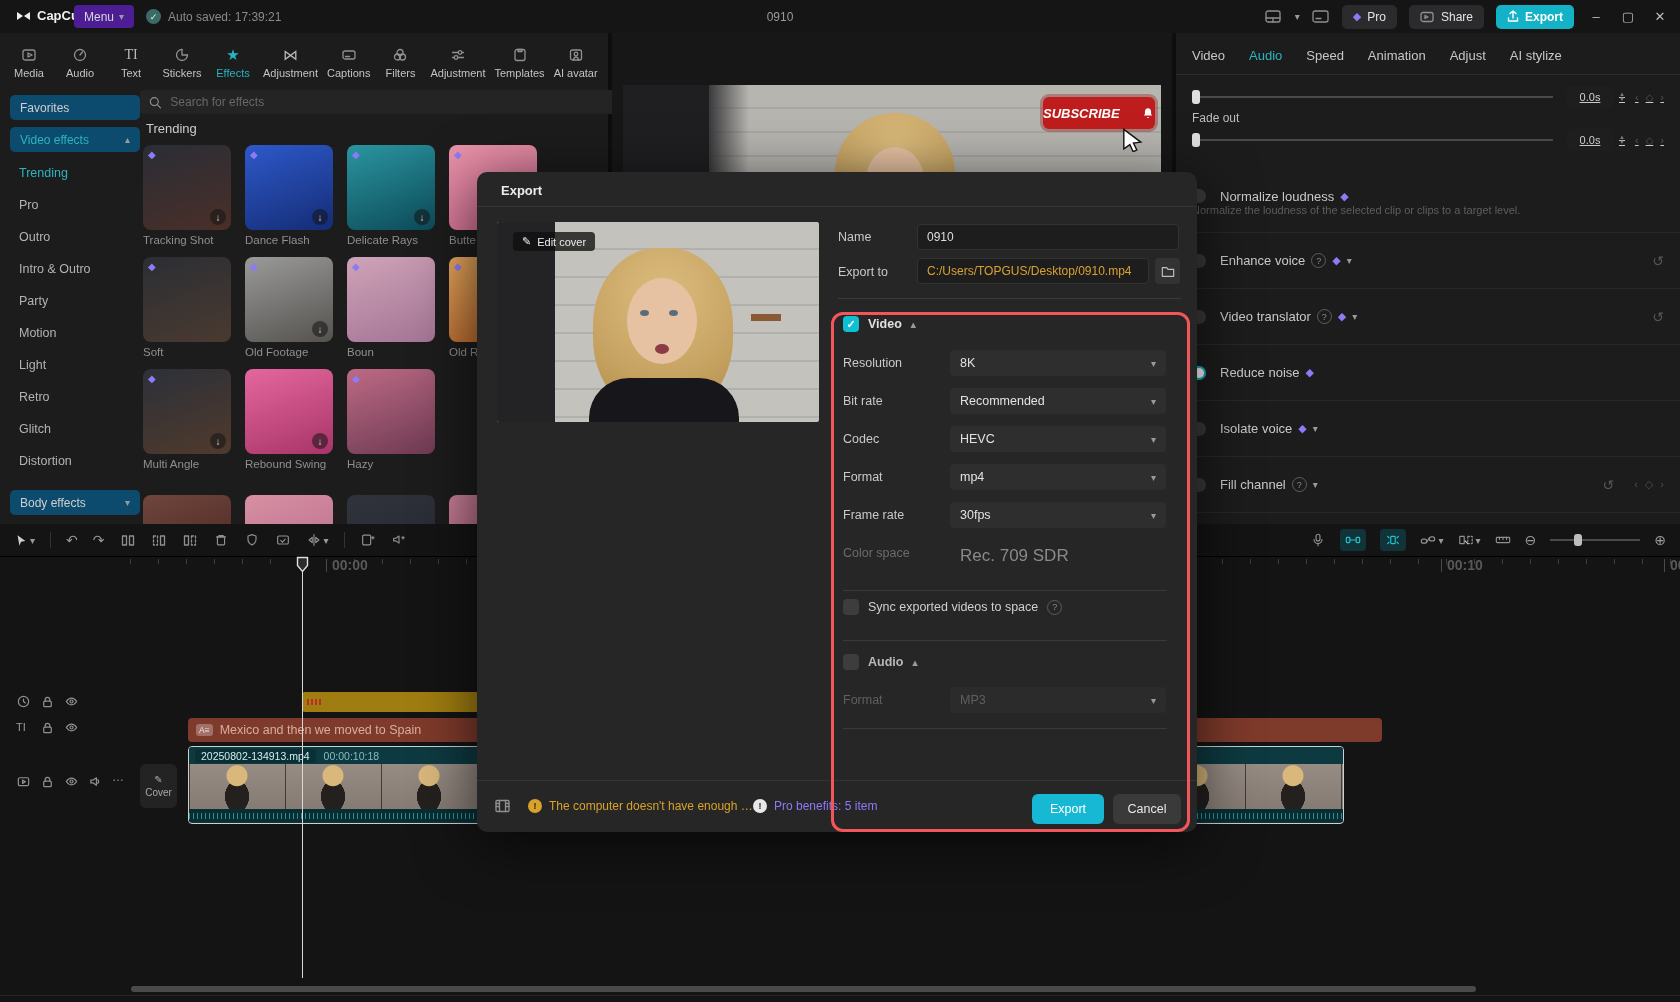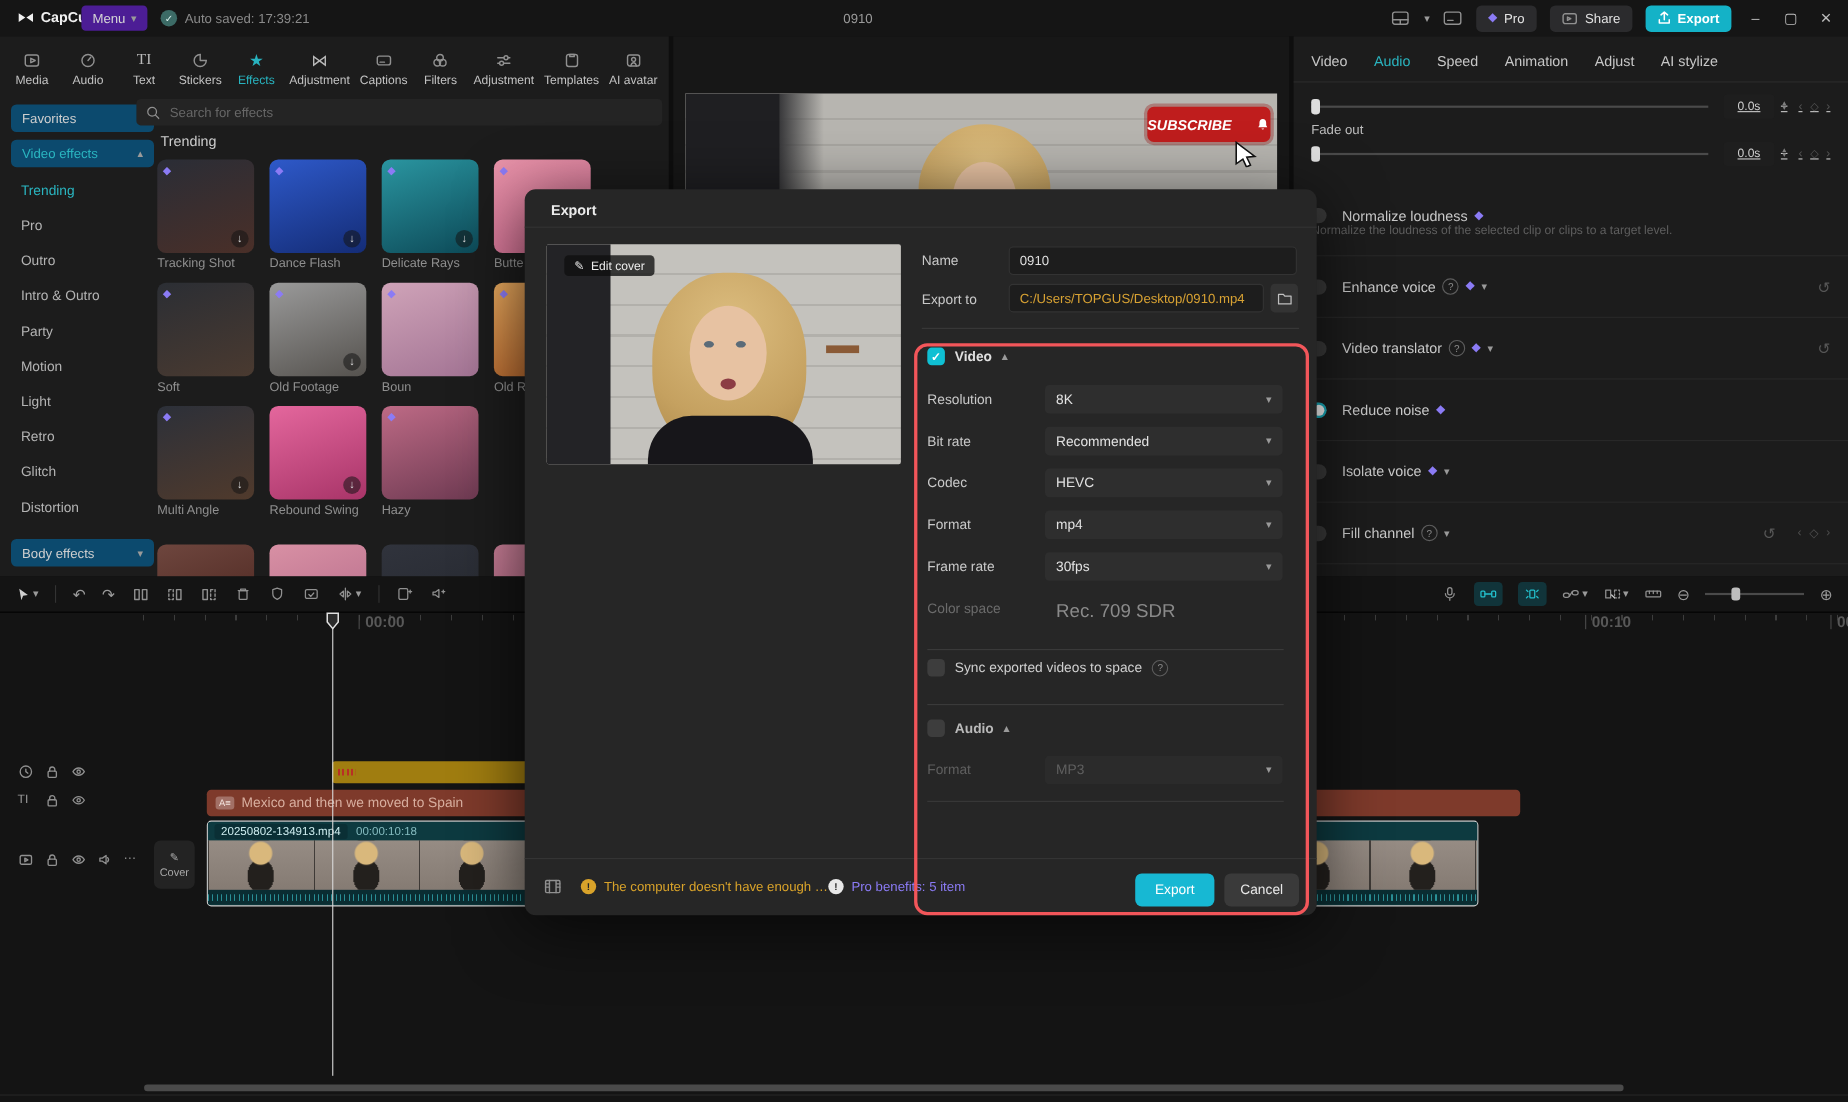--- a/index.html
+++ b/index.html
@@ -37,21 +37,21 @@
   .tab.active{color:#28b3bf;}
   .tab.active .tico{color:#28b3bf;}
 
   
   .side-btn{position:absolute;left:10px;width:110px;height:25px;background:#0c4a6e;border-radius:5px;
             display:flex;align-items:center;padding:0 10px;gap:6px;color:#cfcfcf;font-size:12px;justify-content:space-between;}
   .cat{height:32px;line-height:32px;padding-left:19px;color:#b3b3b3;font-size:12.5px;width:100px;}
   .cat.active{color:#2ab5c0;}
   .chev{color:#9a9a9a;font-size:10px;}
 
-  .searchbar{position:absolute;left:124px;top:57px;width:460px;height:24px;background:#242424;border-radius:4px;
+  .searchbar{position:absolute;left:140px;top:57px;width:460px;height:24px;background:#242424;border-radius:4px;
              display:flex;align-items:center;padding:0 9px;gap:7px;}
   .searchbar input{background:transparent;border:0;outline:0;color:#bbb;font-size:12px;width:100%;font-family:"Liberation Sans",sans-serif;}
   .searchbar input::placeholder{color:#676767;}
   .sec-title{position:absolute;left:146px;top:88px;color:#cdcdcd;font-size:13px;}
 
   .grid{position:absolute;left:143px;top:112px;display:grid;grid-template-columns:repeat(4,88px);column-gap:14px;row-gap:11px;}
   .card{width:88px;}
   .thumb{position:relative;width:88px;height:85px;border-radius:8px;background:linear-gradient(160deg,var(--a),var(--b));overflow:hidden;}
   .card .nm{margin-top:4px;font-size:11.5px;color:#8f8f8f;white-space:nowrap;overflow:hidden;}
   .badge-pro{position:absolute;top:4px;left:5px;color:#8b7bf5;font-size:10px;}

